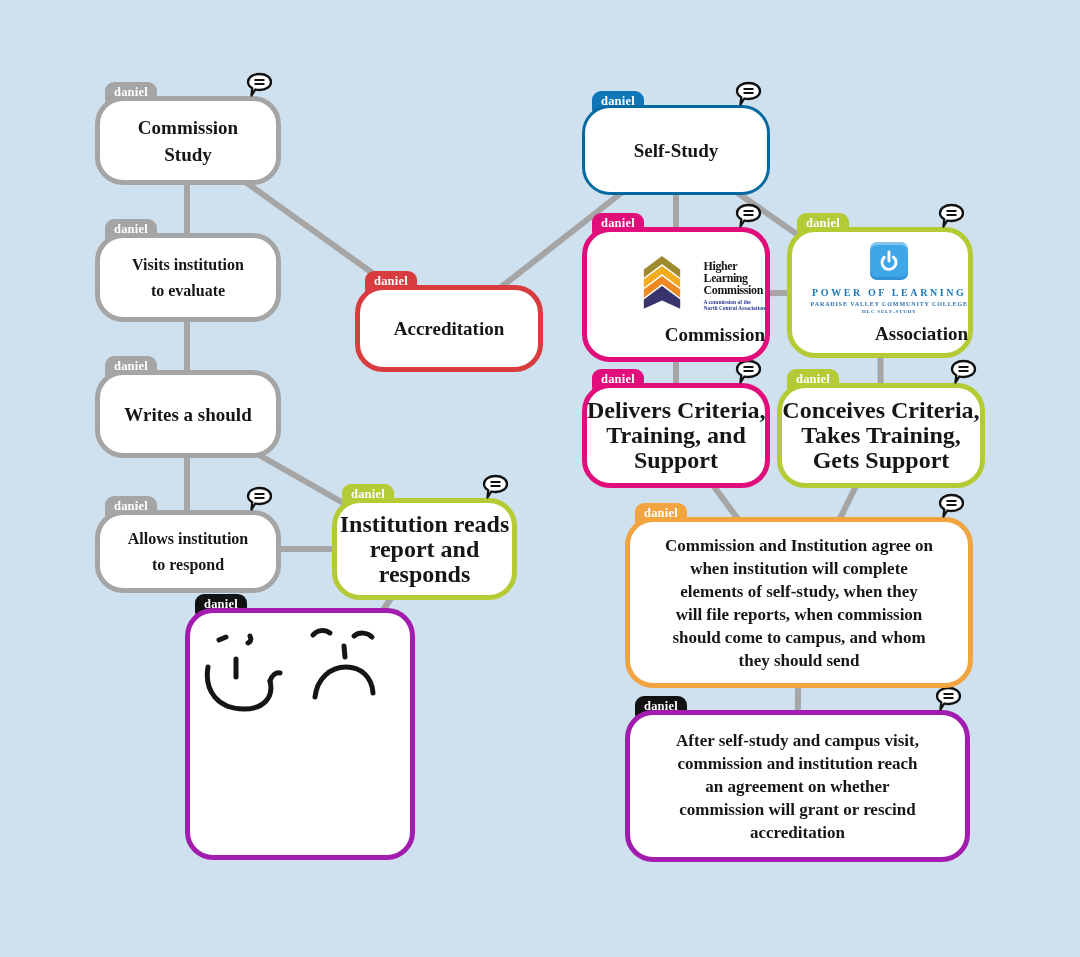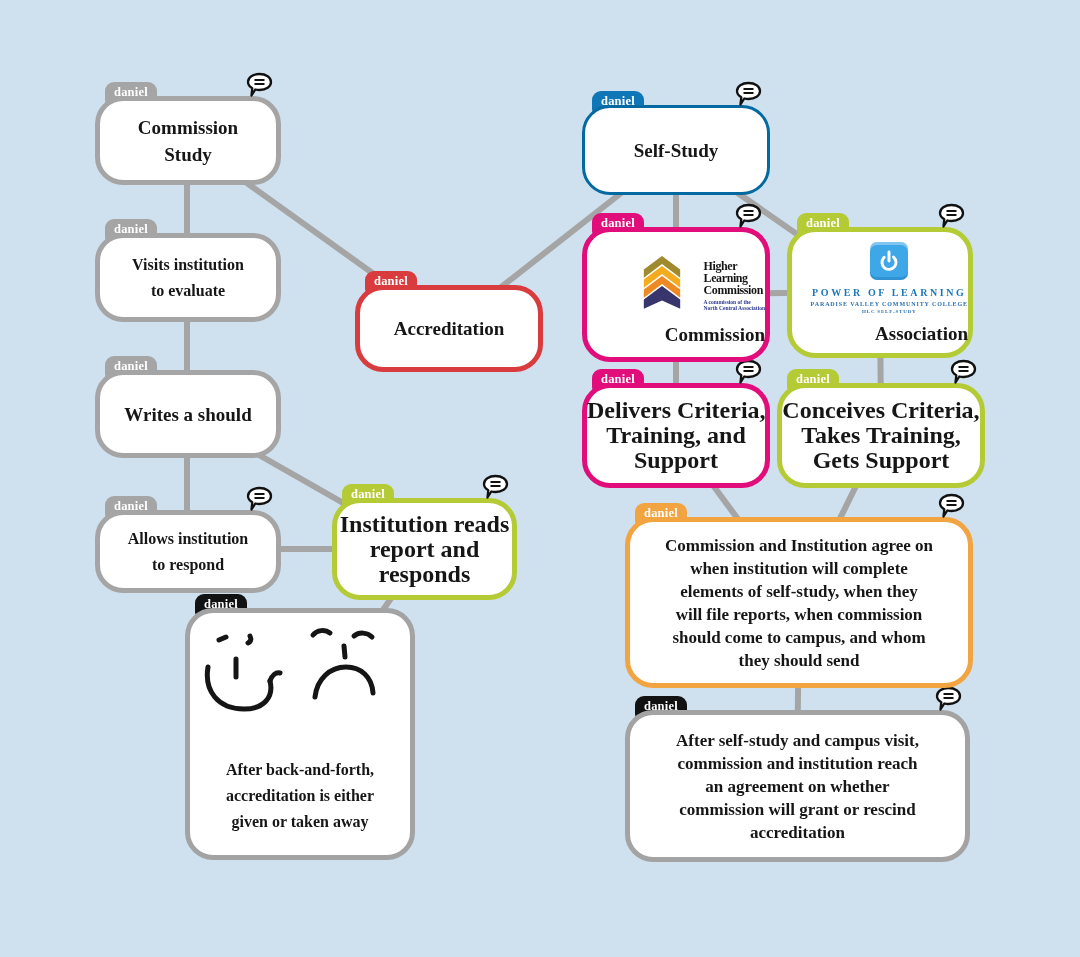--- a/index.html
+++ b/index.html
@@ -28,21 +28,21 @@
   }
   .bubble { position:absolute; top:-24px; right:8px; width:27px; height:27px; }
 
   
   .b-gray    { border:5px solid #a5a5a5; }  .t-gray    { background:#a5a5a5; }
   .b-red     { border:5px solid #d93c3e; }  .t-red     { background:#d93c3e; }
   .b-blue    { border:3px solid #0369a1; }  .t-blue    { background:#0f76b7; }
   .b-magenta { border:5px solid #e10d7b; }  .t-magenta { background:#e10d7b; }
   .b-green   { border:5px solid #b5cb35; }  .t-green   { background:#b5cb35; }
   .b-orange  { border:5px solid #f2a440; }  .t-orange  { background:#f2a440; }
-  .b-black   { border:5px solid #a3a3a3; }  .t-black   { background:#121212; }
+  .b-black   { border:5px solid #a21caf; }  .t-black   { background:#121212; }
 
   .lines { width:100%; white-space:nowrap; }
   .fs19 { font-size:19px; line-height:27px; }
   .fs18 { font-size:16px; line-height:26px; }
   .fs18t{ font-size:24px; line-height:25px; }
   .fs17 { font-size:17px; line-height:23px; }
 
   
   .hlc { display:flex; align-items:center; gap:22px; margin-top:12px; }
   .hlc-text { text-align:left; }
@@ -282,17 +282,16 @@
           <path d="M12 48 C8 72 22 90 48 90 C68 90 78 78 74 62"></path>
           <path d="M74 62 C76 56 80 53 84 54"></path>
         </g>
         <g>
           <path d="M117 16 c4 -5 12 -6 17 -2"></path>
           <path d="M158 17 c5 -4 13 -4 18 1"></path>
           <path d="M148 27 L149 38"></path>
           <path d="M119 78 C121 60 134 48 150 48 C165 48 176 58 177 74"></path>
         </g>
       </svg>
-      <div class="outcome-text lines fs18">After back-and-forth,<br>accreditation is either<br>given or taken away</div>
     </div>
   </div>
 
 </div>
 
 </body></html>

